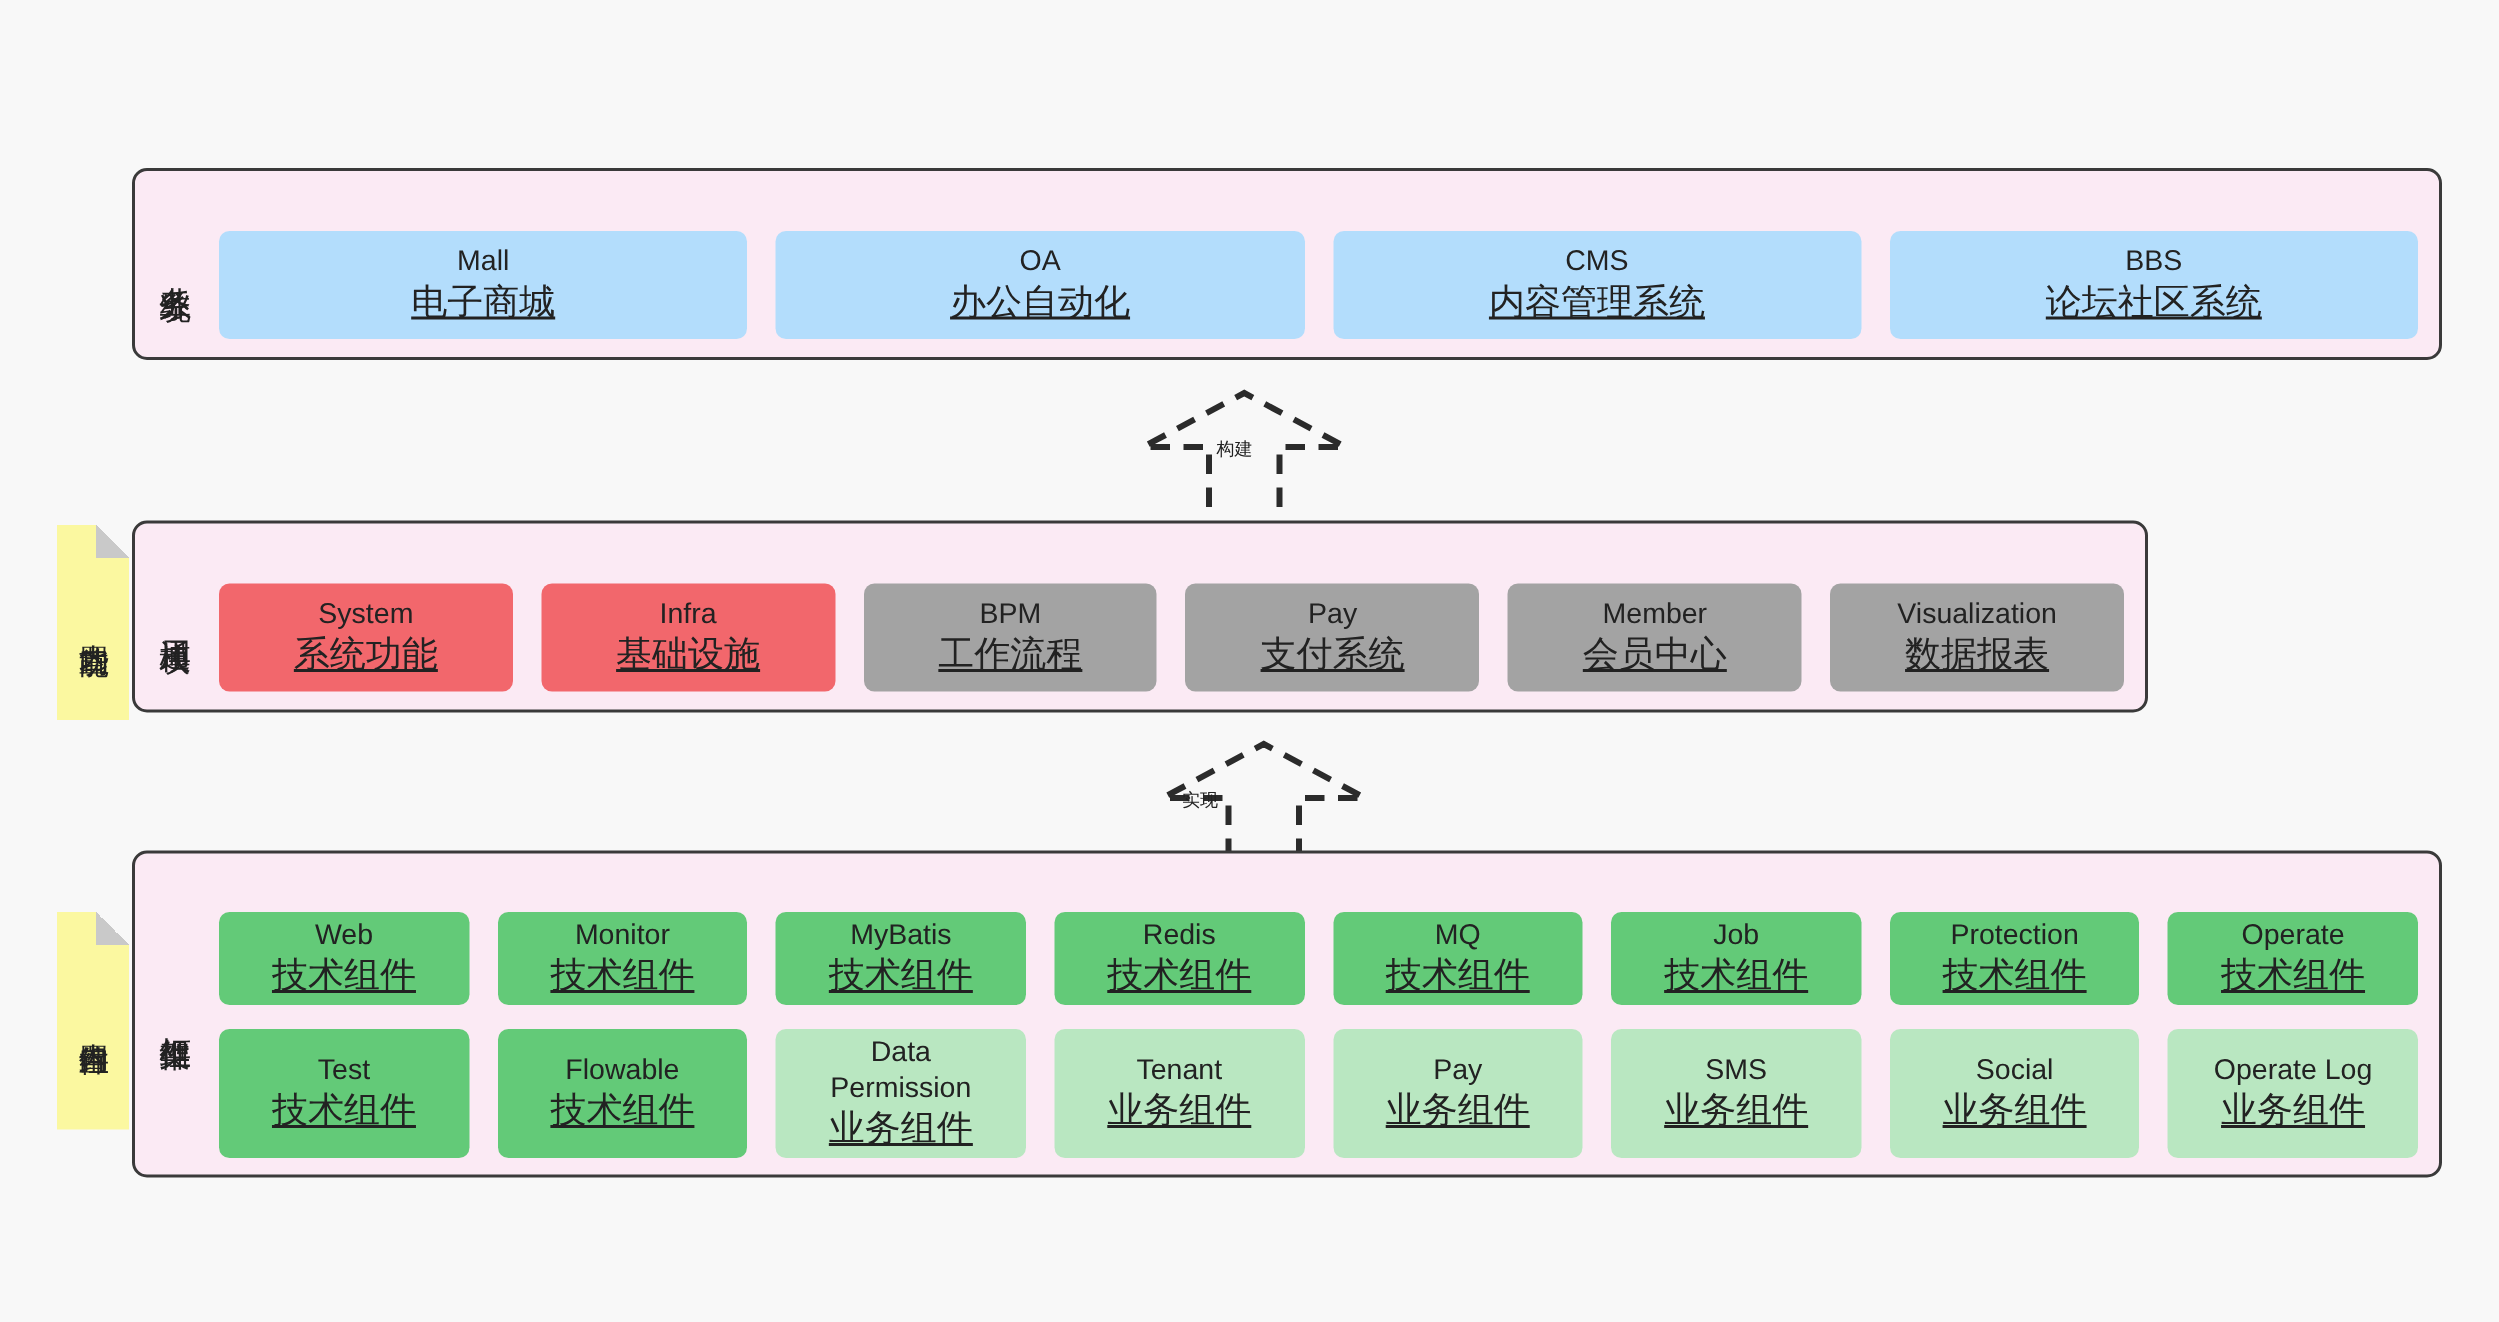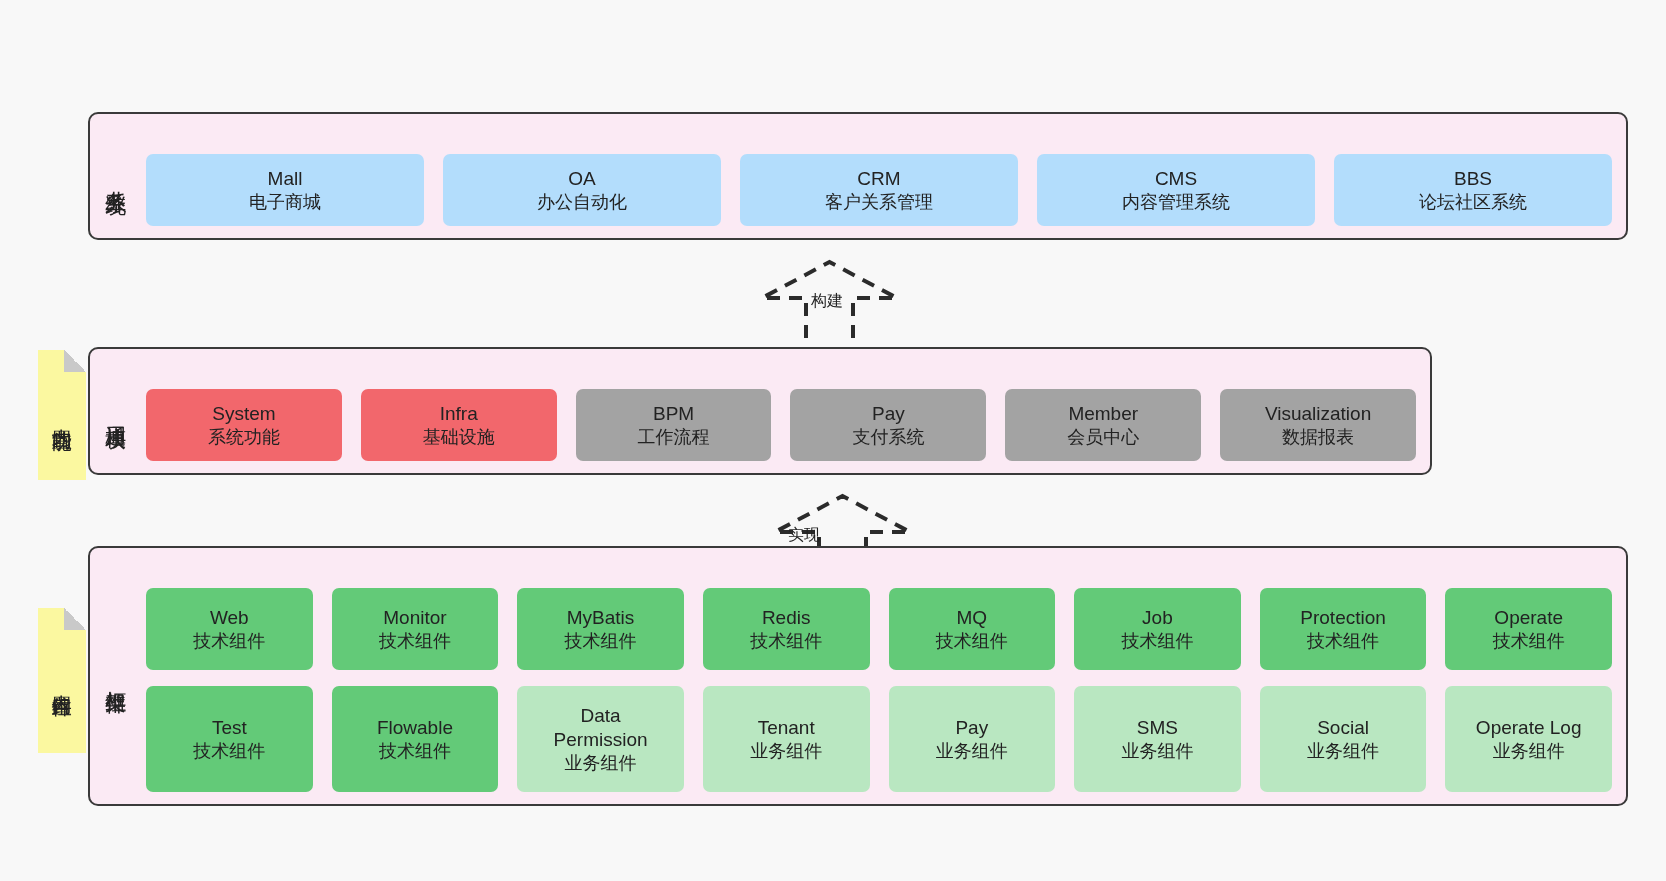--- a/index.html
+++ b/index.html
@@ -62,21 +62,21 @@
     flex-direction: column;
     align-items: center;
     justify-content: center;
     text-align: center;
     color: #222;
     font-size: 19px;
     line-height: 1.26;
     padding: 4px 6px;
   }
   .cell .en { display: block; white-space: pre-line; }
-  .cell .cn { display: block; font-size: 18px; }
+  .cell .cn { display: block; font-size: 24px; text-decoration: underline; }
 
   
   .c-blue      { background: #b3ddfc; }
   .c-red       { background: #f2676c; }
   .c-pink      { background: #a3a3a3; }
   .c-green     { background: #63ca78; }
   .c-lightgrn  { background: #b9e7c1; }
 
   
   .note {
@@ -100,45 +100,41 @@
     background: linear-gradient(225deg, #f8f8f8 0 50%, #c9c9c9 50% 100%);
   }
 
   
   .arrow {
     position: absolute;
     pointer-events: none;
   }
   .arrow-label {
     position: absolute;
-    font-size: 16px;
+    font-size: 12px;
     color: #222;
     white-space: nowrap;
   }
 </style>
 </head>
 <body>
 
 <div id="stage">
 
   <div class="band" id="band-business" style="left:88px; top:112px; width:1540px; height:128px;">
     <div class="band-title">业务系统</div>
     <div class="band-body">
       <div class="row">
         <div class="cell c-blue">
           <span class="en">Mall</span>
           <span class="cn">电子商城</span>
         </div>
         <div class="cell c-blue">
           <span class="en">OA</span>
           <span class="cn">办公自动化</span>
-        </div>
-        <div class="cell c-blue">
-          <span class="en">CRM</span>
-          <span class="cn">客户关系管理</span>
         </div>
         <div class="cell c-blue">
           <span class="en">CMS</span>
           <span class="cn">内容管理系统</span>
         </div>
         <div class="cell c-blue">
           <span class="en">BBS</span>
           <span class="cn">论坛社区系统</span>
         </div>
       </div>
@@ -190,21 +186,21 @@
   <svg class="arrow" style="left:770px; top:492px; width:145px; height:86px;" viewBox="0 0 145 86">
     <path d="M 49 80 L 49 40 L 5 40 L 72.5 4 L 140 40 L 96 40 L 96 80" fill="none" stroke="#2b2b2b" stroke-width="4" stroke-dasharray="13 9" stroke-linecap="butt" stroke-linejoin="miter"></path>
   </svg>
   <div class="arrow-label" style="left:788px; top:525px;">实现</div>
 
   <div class="note" id="note-framework" style="left:38px; top:608px; width:48px; height:145px;">
     <span class="fold"></span>
     <span>内置组件</span>
   </div>
 
-  <div class="band" id="band-framework" style="left:88px; top:546px; width:1540px; height:260px;">
+  <div class="band" id="band-framework" style="left:88px; top:567px; width:1540px; height:218px;">
     <div class="band-title">框架组件</div>
     <div class="band-body">
 
       <div class="row">
         <div class="cell c-green">
           <span class="en">Web</span>
           <span class="cn">技术组件</span>
         </div>
         <div class="cell c-green">
           <span class="en">Monitor</span>

